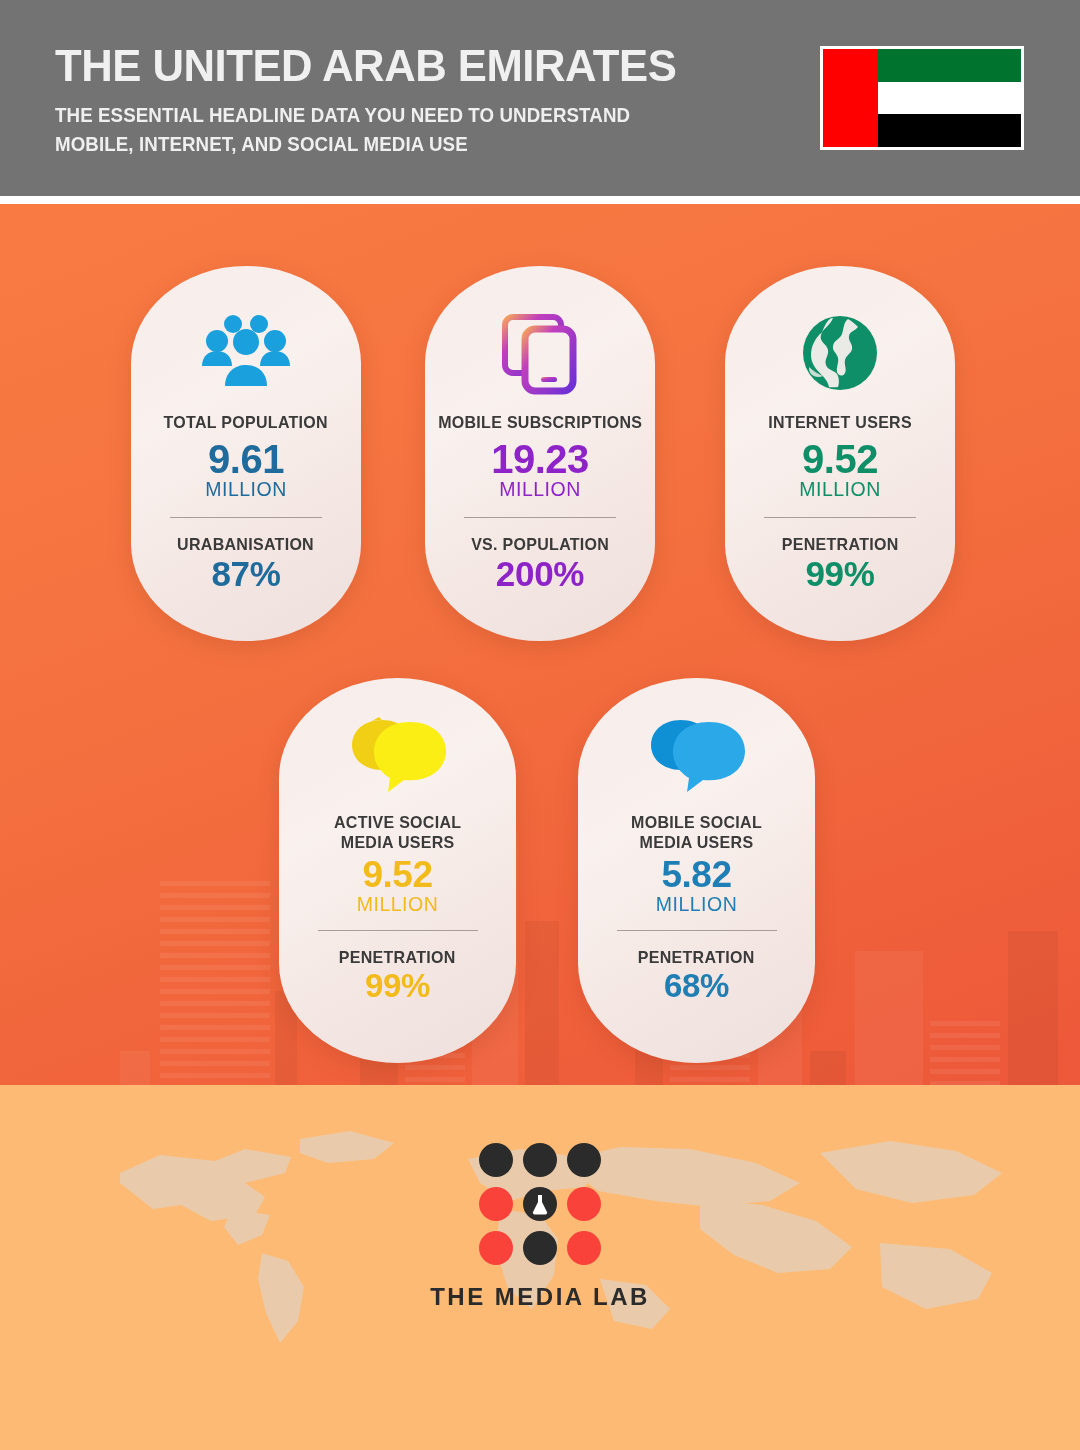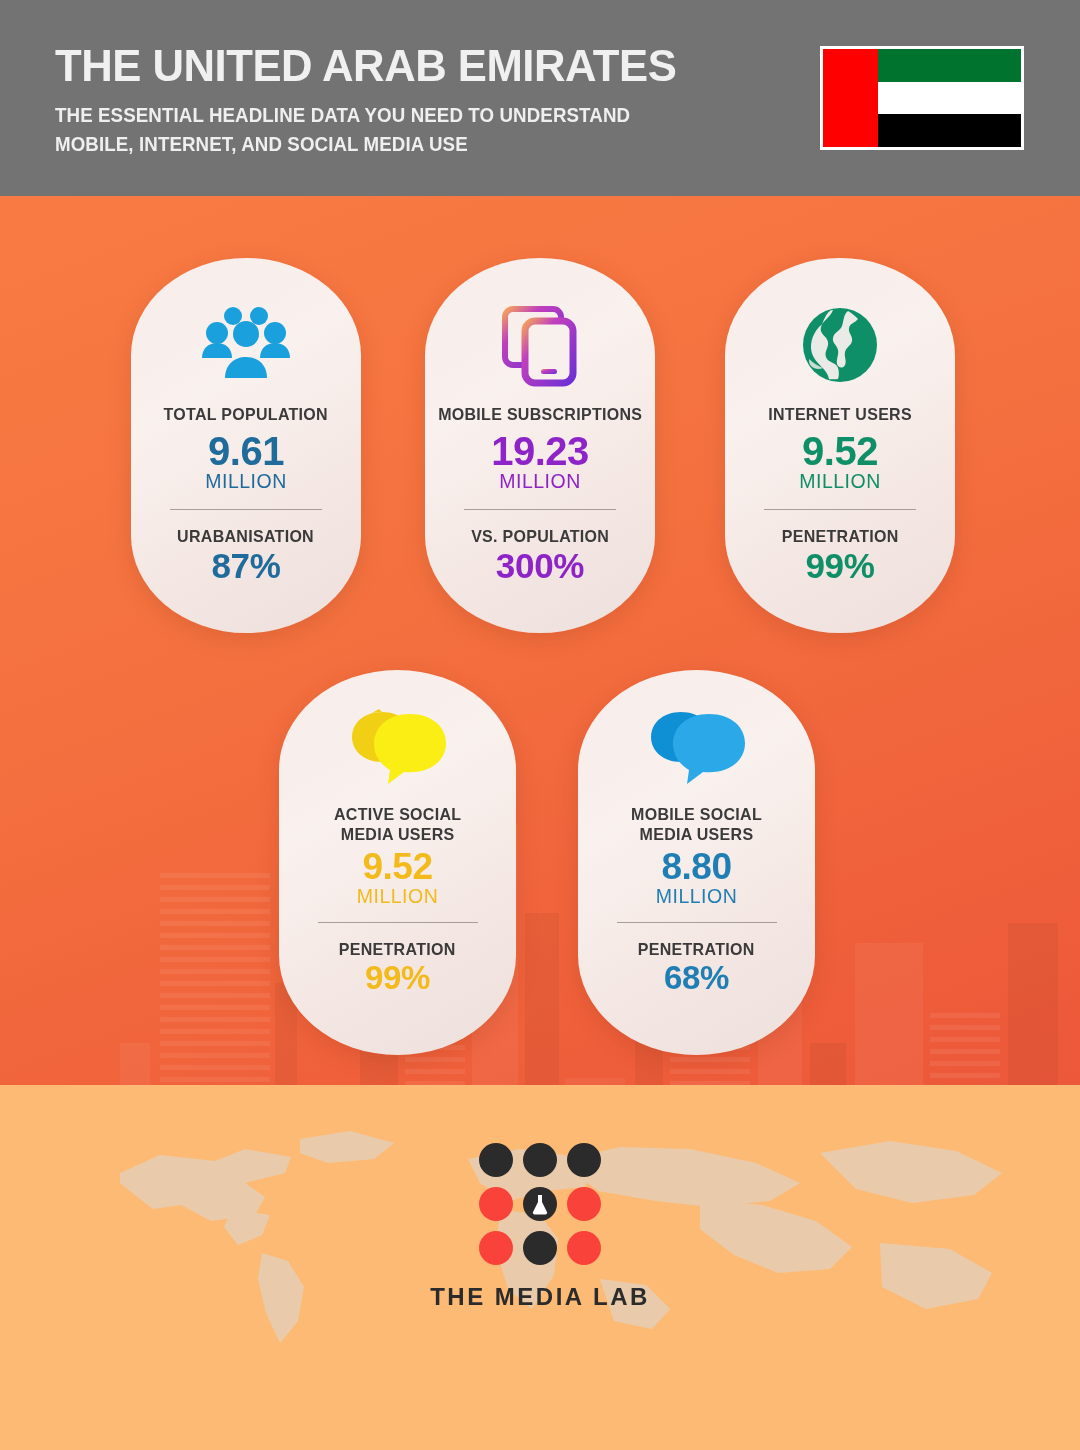--- a/index.html
+++ b/index.html
@@ -31,21 +31,21 @@
     background:#ffffff; padding:3px; display:flex;
   }
   .flag-red{ width:28%; background:#ff0000; }
   .flag-stripes{ width:72%; display:flex; flex-direction:column; }
   .flag-green{ flex:1; background:#00732f; }
   .flag-white{ flex:1; background:#ffffff; }
   .flag-black{ flex:1; background:#000000; }
 
   
   .body-orange{
-    position:absolute; left:0; top:196px; width:1080px; height:1147px;
+    position:absolute; left:0; top:204px; width:1080px; height:1147px;
     background:linear-gradient(160deg,#f97b43 0%,#f4713f 35%,#ef5e3a 70%,#e8503a 100%);
     overflow:hidden;
   }
   .skyline{ position:absolute; left:0; bottom:0; width:1080px; height:560px; opacity:1; }
   .bldg{ position:absolute; bottom:0; background:rgba(255,255,255,.055); }
   .bldg.dark{ background:rgba(0,0,0,.045); }
   .stripes{
     position:absolute; bottom:0;
     background:repeating-linear-gradient(to bottom,
       rgba(255,255,255,.07) 0px, rgba(255,255,255,.07) 5px,
@@ -219,21 +219,21 @@
           <path d="M14 8h40a8 8 0 0 1 8 8v40a8 8 0 0 1-8 8H14a8 8 0 0 1-8-8V16a8 8 0 0 1 8-8z" fill="none" stroke="url(#gphone)" stroke-width="6" stroke-linejoin="round"></path>
           <rect x="26" y="20" width="48" height="62" rx="10" fill="#f7f0ed" stroke="url(#gphone)" stroke-width="7"></rect>
           <rect x="42" y="68" width="16" height="5" rx="2.5" fill="url(#gphone)"></rect>
         </svg>
       </div>
       <div class="card-label">MOBILE SUBSCRIPTIONS</div>
       <div class="big-num" style="color:#8e24c8">19.23</div>
       <div class="unit" style="color:#8e24c8">MILLION</div>
       <div class="divider"></div>
       <div class="sub-label">VS. POPULATION</div>
-      <div class="pct" style="color:#8e24c8">300%</div>
+      <div class="pct" style="color:#8e24c8">200%</div>
     </div>
 
     <div class="card row1 c3">
       <div class="icon-wrap">
         <svg width="82" height="82" viewBox="0 0 82 82" aria-hidden="true">
           <circle cx="41" cy="41" r="37" fill="#0f8f68"></circle>
           <path d="M34 6 C31 14 24 16 22 23 c-2 7 6 9 7 15 c1 6-4 9-2 15 c2 6 10 5 12 11 c2 6 0 11 0 11
                    c-3 .4-6 .5-9 .2 c-1-6-5-10-9-14 c-5-5-9-11-9-18 c0-9 4-17 11-23 C28 8 31 6 34 6z" fill="#f7f0ed" opacity=".95"></path>
           <path d="M49 7 c4 2 7 5 10 8 c-3 4-8 4-9 9 c-1 5 4 8 3 13 c-1 5-6 6-7 11 c-1 5 2 9 0 13
                    c-2 4-7 3-8-1 c-1-5 2-9 1-14 c-1-5-6-7-5-12 c1-6 7-7 9-12 c2-5 1-11 6-15z" fill="#f7f0ed" opacity=".95"></path>
@@ -273,21 +273,21 @@
         <svg width="104" height="84" viewBox="0 0 104 84" aria-hidden="true">
           <path d="M36 6 C18 6 6 17 6 31 c0 14 12 25 30 25 c18 0 30-11 30-25 C66 17 54 6 36 6z" fill="#0f8fd4"></path>
           <path d="M64 8 C42 8 28 21 28 38 c0 11 6 20 16 26 l-2 14 l16-12 c2 .2 4 .3 6 .3
                    c22 0 36-13 36-29 C100 21 86 8 64 8z" fill="#2aa8e8"></path>
         </svg>
       </div>
       <div class="card-label">
         <div>MOBILE  SOCIAL</div>
         <div>MEDIA USERS</div>
       </div>
-      <div class="big-num" style="color:#1f7fb5">8.80</div>
+      <div class="big-num" style="color:#1f7fb5">5.82</div>
       <div class="unit" style="color:#1f7fb5">MILLION</div>
       <div class="divider"></div>
       <div class="sub-label">PENETRATION</div>
       <div class="pct" style="color:#1f7fb5">68%</div>
     </div>
 
   </div>
 </div>
 
 <div class="footer">

